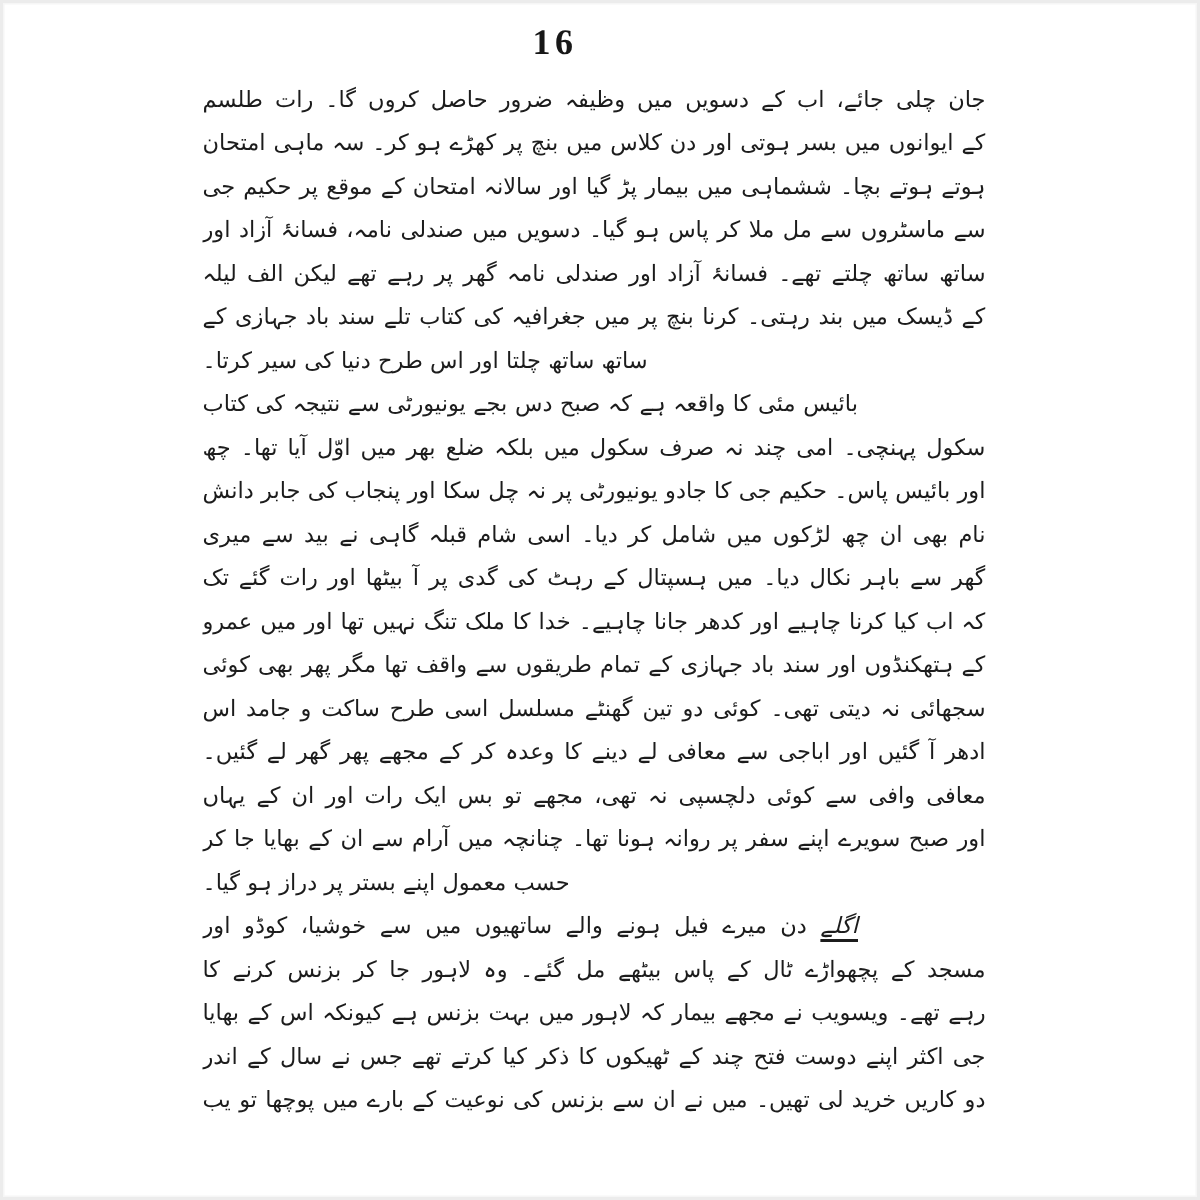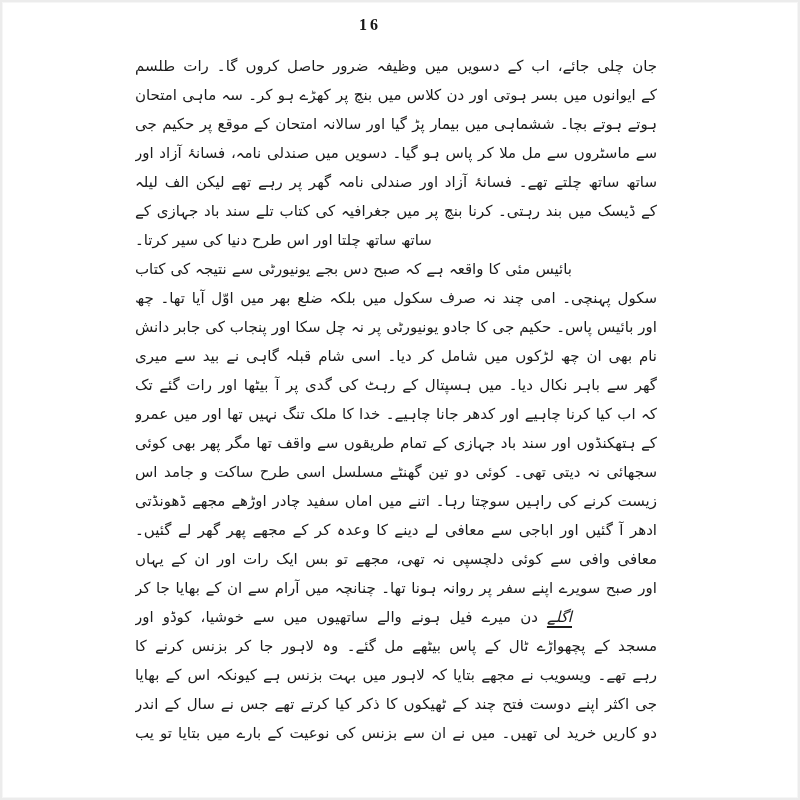--- a/index.html
+++ b/index.html
@@ -16,21 +16,21 @@
     box-shadow: inset 0 0 0 1px #f6f6f6;
     pointer-events: none;
   }
   .pagenum {
     position: absolute;
     top: 16px; left: 0;
     width: 740px;
     text-align: center;
     font-family: "Liberation Serif", serif;
     font-weight: bold;
-    font-size: 16px;
+    font-size: 24px;
     letter-spacing: 3px;
     color: #171717;
   }
   .textblock {
     position: absolute;
     left: 135px;
     top: 52px;
     width: 522px;
     direction: rtl;
     unicode-bidi: embed;
@@ -80,27 +80,27 @@
 
   <div class="para">
     <div class="line jl fl">بائیس مئی کا واقعہ ہے کہ صبح دس بجے یونیورٹی سے نتیجہ کی کتاب ایم۔بی ہائی</div>
     <div class="line jl">سکول پہنچی۔ امی چند نہ صرف سکول میں بلکہ ضلع بھر میں اوّل آیا تھا۔ چھ لڑکے فیل تھے</div>
     <div class="line jl">اور بائیس پاس۔ حکیم جی کا جادو یونیورٹی پر نہ چل سکا اور پنجاب کی جابر دانش گاہ نے میرا</div>
     <div class="line jl">نام بھی ان چھ لڑکوں میں شامل کر دیا۔ اسی شام قبلہ گاہی نے بید سے میری پٹائی کی اور</div>
     <div class="line jl">گھر سے باہر نکال دیا۔ میں ہسپتال کے رہٹ کی گدی پر آ بیٹھا اور رات گئے تک سوچتا رہا</div>
     <div class="line jl">کہ اب کیا کرنا چاہیے اور کدھر جانا چاہیے۔ خدا کا ملک تنگ نہیں تھا اور میں عمرو عیار</div>
     <div class="line jl">کے ہتھکنڈوں اور سند باد جہازی کے تمام طریقوں سے واقف تھا مگر پھر بھی کوئی راہ</div>
     <div class="line jl">سجھائی نہ دیتی تھی۔ کوئی دو تین گھنٹے مسلسل اسی طرح ساکت و جامد اس گدی پر بیٹھا</div>
-    <div class="line jl">زیست کرنے کی راہیں سوچتا رہا۔ اتنے میں اماں سفید چادر اوڑھے مجھے ڈھونڈتی</div>
     <div class="line jl">ادھر آ گئیں اور اباجی سے معافی لے دینے کا وعدہ کر کے مجھے پھر گھر لے گئیں۔ مجھے</div>
     <div class="line jl">معافی وافی سے کوئی دلچسپی نہ تھی، مجھے تو بس ایک رات اور ان کے یہاں گزارنی تھی</div>
     <div class="line jl">اور صبح سویرے اپنے سفر پر روانہ ہونا تھا۔ چنانچہ میں آرام سے ان کے بھایا جا کر</div>
+    <div class="line el">حسب معمول اپنے بستر پر دراز ہو گیا۔</div>
   </div>
 
   <div class="para">
     <div class="line jl fl"><span class="u-lead">اگلے</span><span> دن میرے فیل ہونے والے ساتھیوں میں سے خوشیا، کوڈو اور ویسویب</span></div>
     <div class="line jl">مسجد کے پچھواڑے ٹال کے پاس بیٹھے مل گئے۔ وہ لاہور جا کر بزنس کرنے کا پروگرام بنا</div>
-    <div class="line jl">رہے تھے۔ ویسویب نے مجھے بتایا کہ لاہور میں بہت بزنس ہے کیونکہ اس کے بھایا</div>
+    <div class="line jl">رہے تھے۔ ویسویب نے مجھے بیمار کہ لاہور میں بہت بزنس ہے کیونکہ اس کے بھایا</div>
     <div class="line jl">جی اکثر اپنے دوست فتح چند کے ٹھیکوں کا ذکر کیا کرتے تھے جس نے سال کے اندر اندر</div>
-    <div class="line jl">دو کاریں خرید لی تھیں۔ میں نے ان سے بزنس کی نوعیت کے بارے میں بتایا تو یب</div>
+    <div class="line jl">دو کاریں خرید لی تھیں۔ میں نے ان سے بزنس کی نوعیت کے بارے میں پوچھا تو یب</div>
   </div>
 
 </div>
 
 </body></html>

